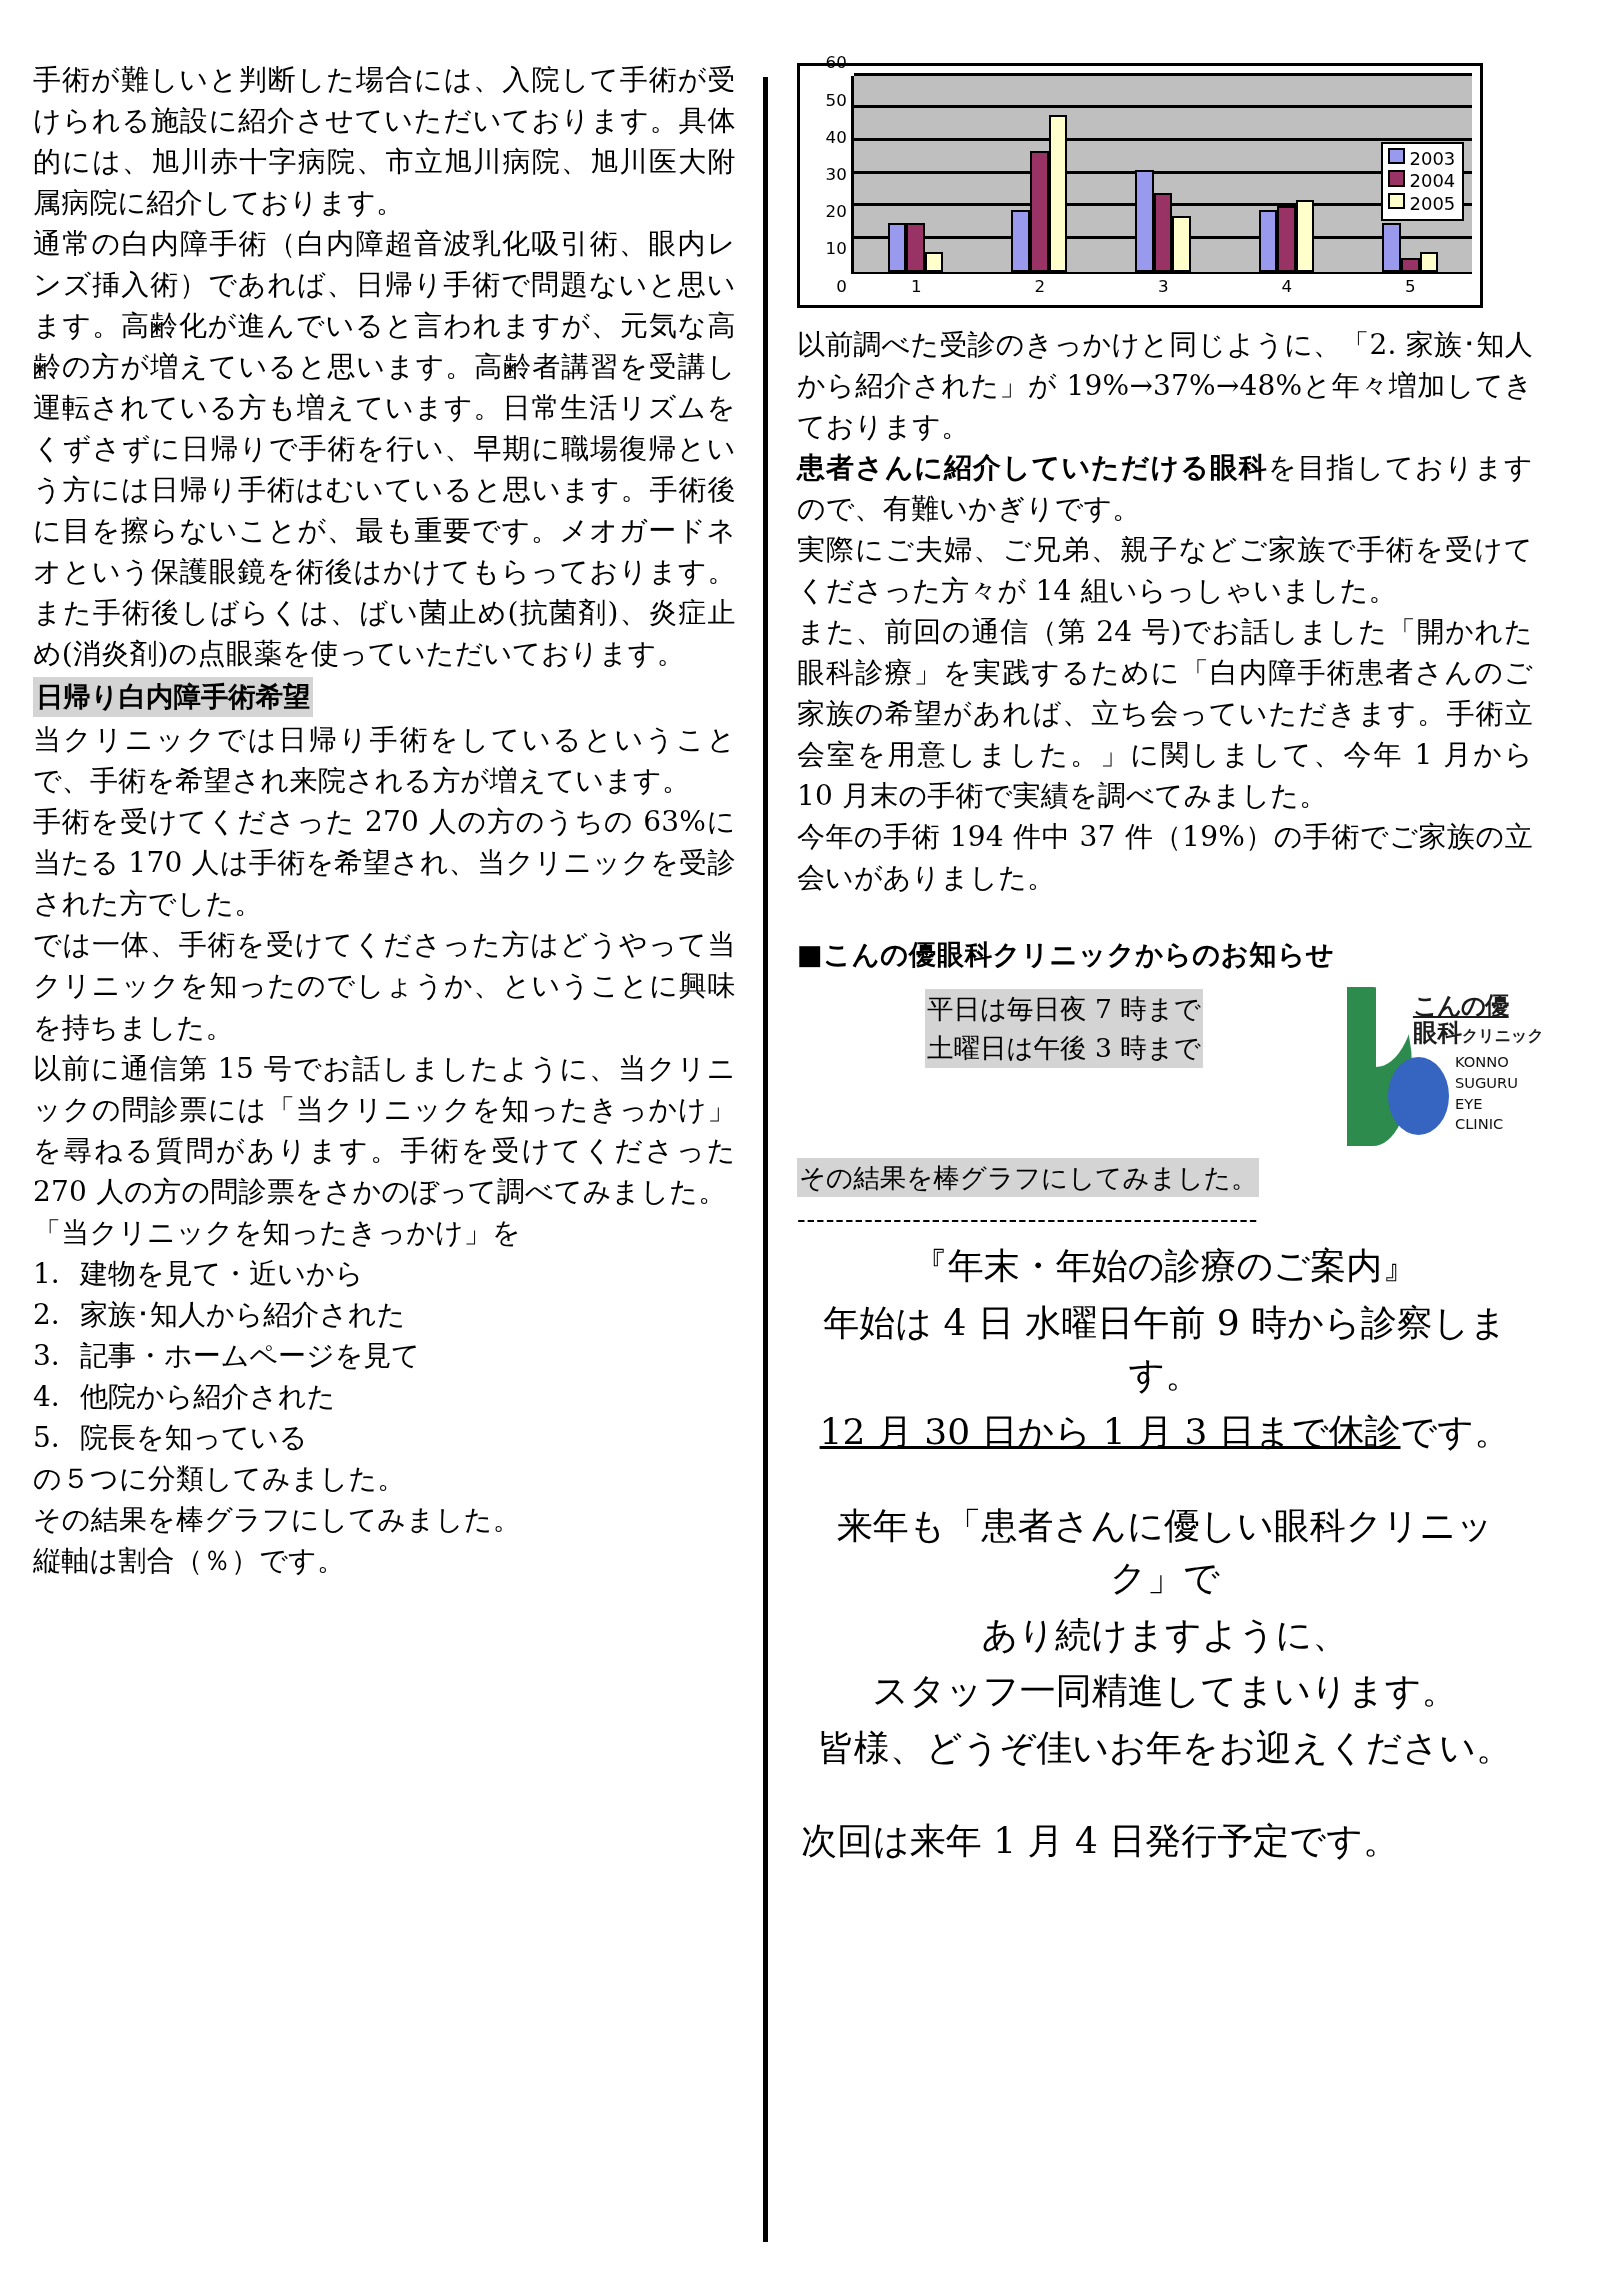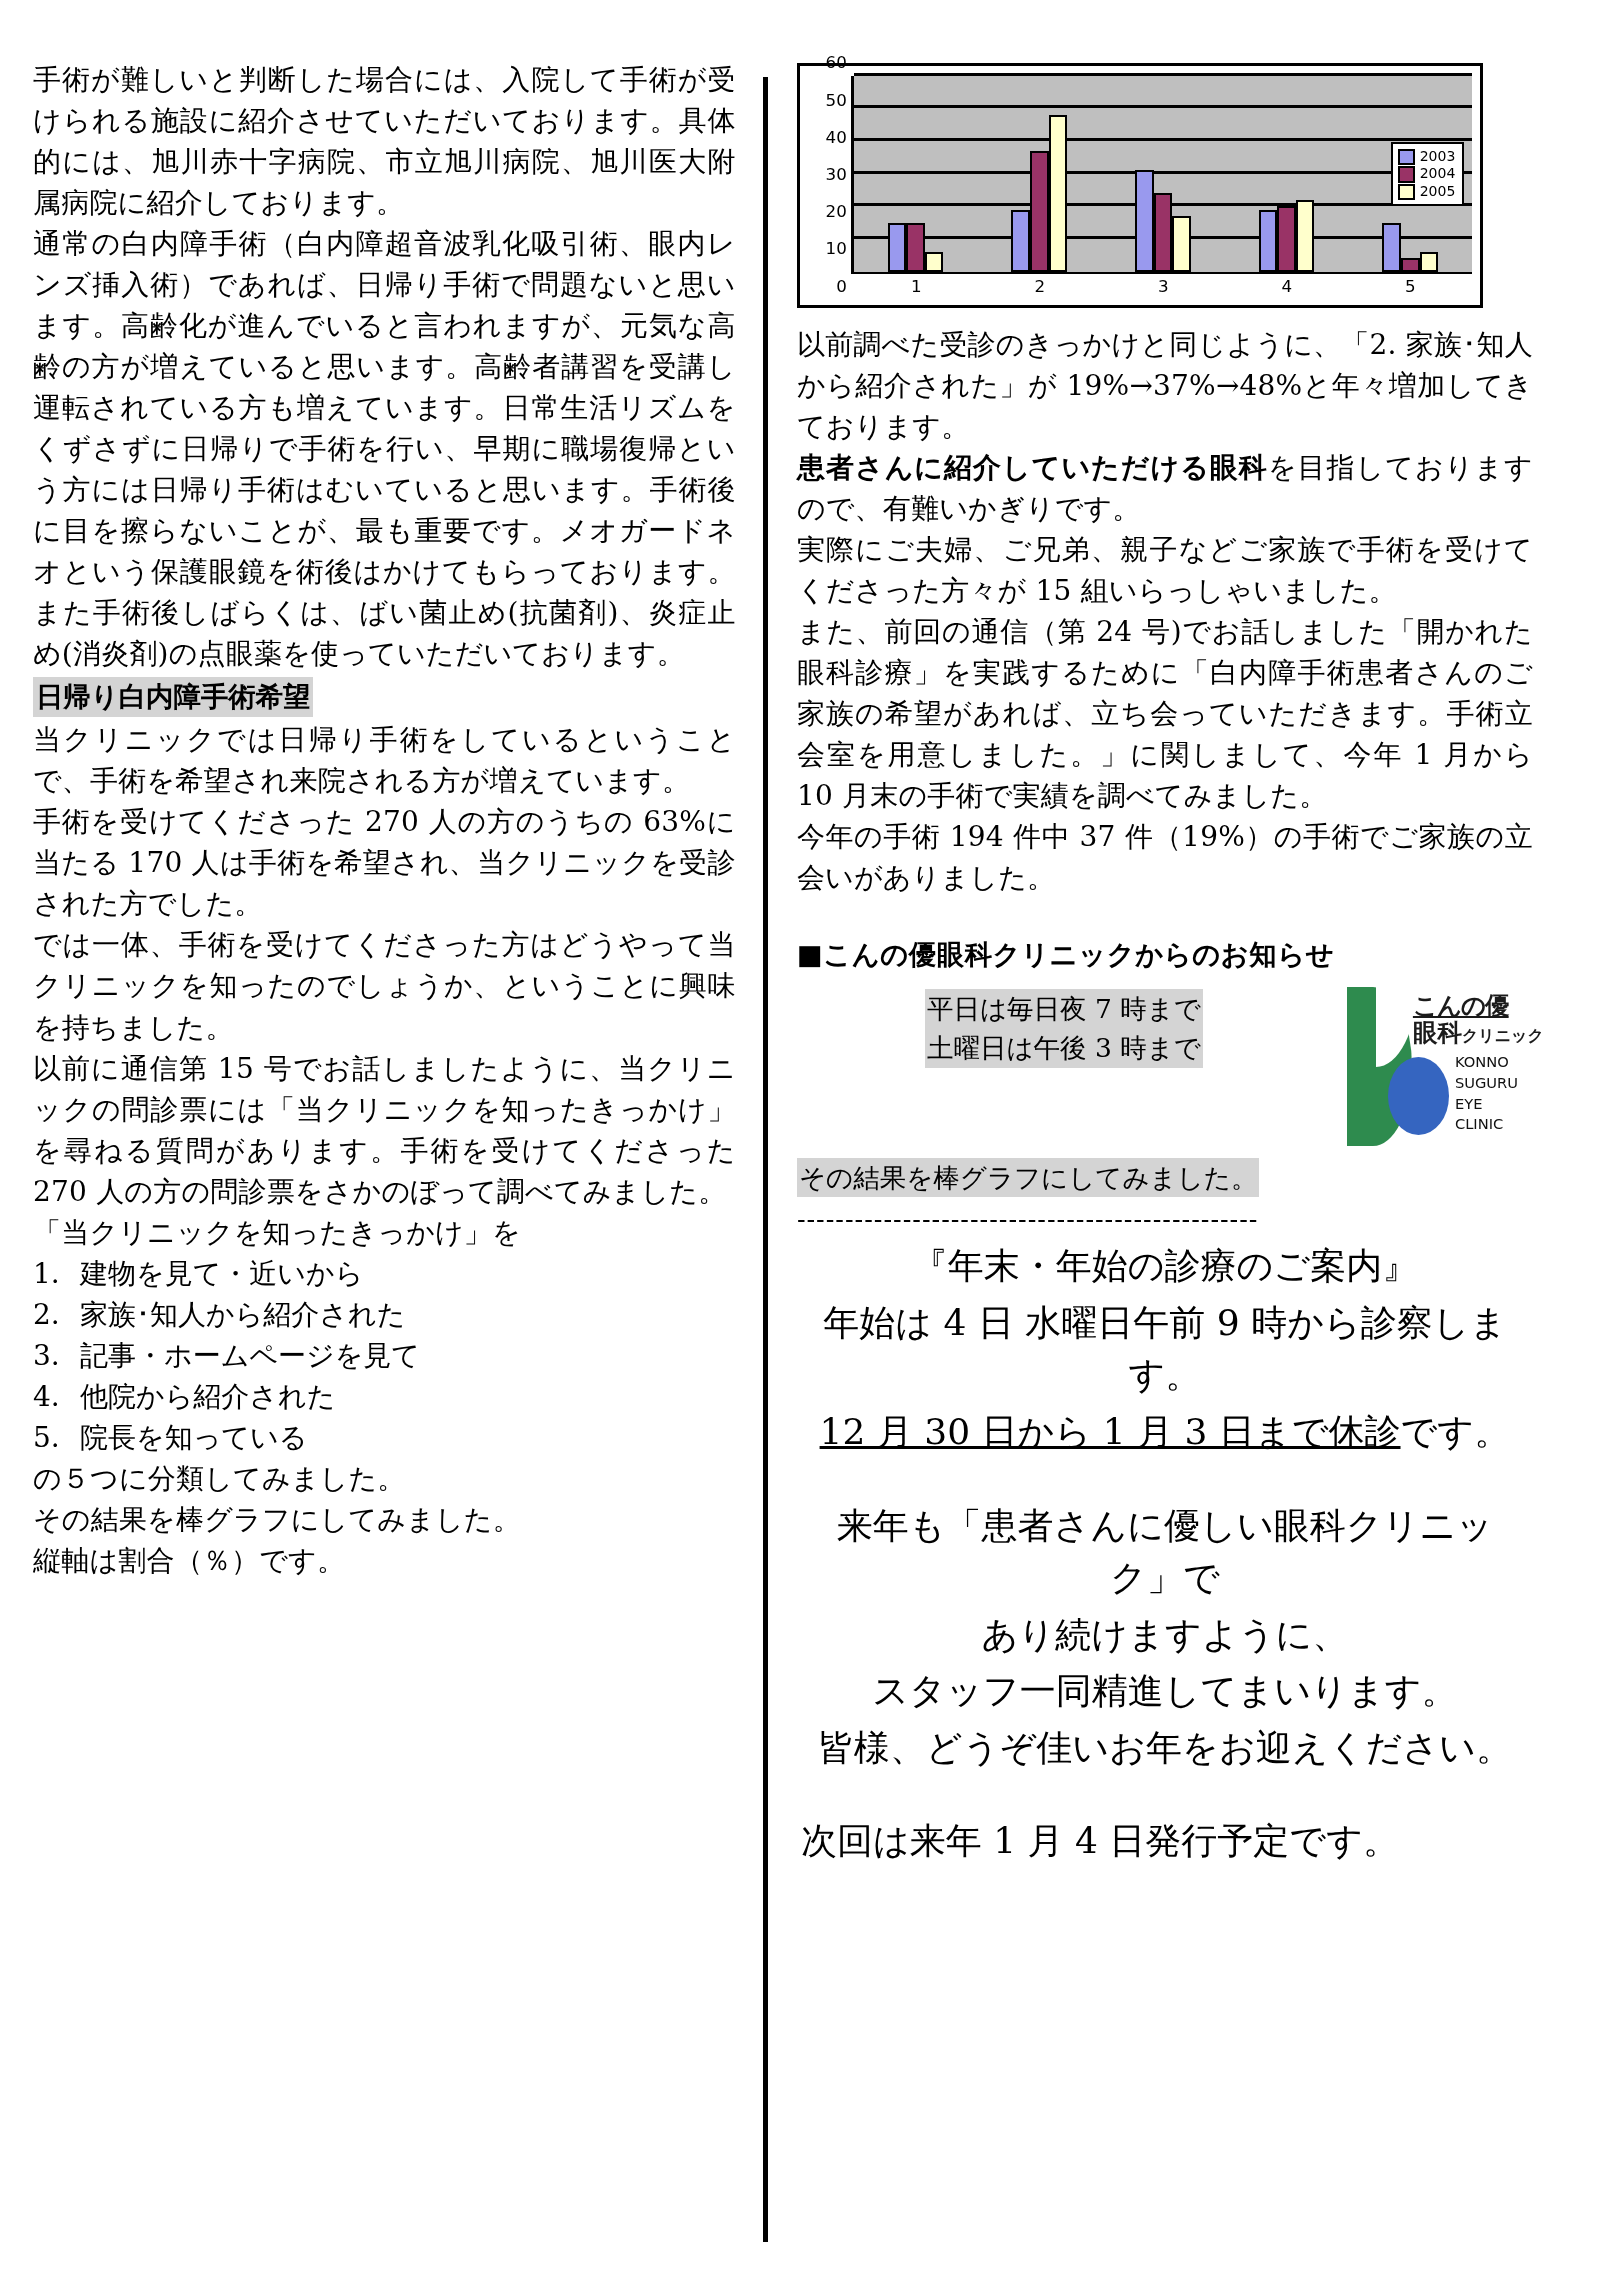--- a/index.html
+++ b/index.html
@@ -156,23 +156,23 @@
   .legend{
     position:absolute;
     right:15.7px;
     top:76px;
     border:2.9px solid #000;
     background:#fff;
     padding:3.9px 6.9px 3.9px 4.9px;
     z-index:5;
   }
   .legend-row{
-    display:flex;align-items:flex-end;
-    font-family:"DejaVu Sans","Liberation Sans",sans-serif;
-    font-size:14px;
+    display:flex;align-items:flex-start;
+    font-family:"DejaVu Sans","Liberation Sans",sans-serif;
+    font-size:18px;
     line-height:1.25;
     white-space:nowrap;
   }
   .legend-swatch{
     width:12.7px;height:12.7px;
     border:2px solid #000;
     margin-right:4.9px;
     flex:0 0 12.7px;
   }
 
@@ -393,21 +393,21 @@
             <span class="legend-swatch" style="background: rgb(255, 255, 204);"></span>
             <span>2005</span>
           </div>
         </div>
     </div>
 
     <p class="body">以前調べた受診のきっかけと同じように、「2. 家族･知人から紹介された」が 19%→37%→48%と年々増加してきております。</p>
 
     <p class="body"><span class="bold-inline gothic">患者さんに紹介していただける眼科</span><span>を目指しておりますので、有難いかぎりです。</span></p>
 
-    <p class="body">実際にご夫婦、ご兄弟、親子などご家族で手術を受けてくださった方々が 15 組いらっしゃいました。</p>
+    <p class="body">実際にご夫婦、ご兄弟、親子などご家族で手術を受けてくださった方々が 14 組いらっしゃいました。</p>
     <p class="body">また、前回の通信（第 24 号)でお話しました「開かれた眼科診療」を実践するために「白内障手術患者さんのご家族の希望があれば、立ち会っていただきます。手術立会室を用意しました。」に関しまして、今年 1 月から 10 月末の手術で実績を調べてみました。</p>
     <p class="body">今年の手術 194 件中 37 件（19%）の手術でご家族の立会いがありました。</p>
 
     <div class="spacer-sm"></div>
 
     <div class="notice-head">■こんの優眼科クリニックからのお知らせ</div>
 
     <div class="hours-block">
       <div class="hours-lines">
         <div class="hl"><span>平日は毎日夜 7 時まで</span></div>

